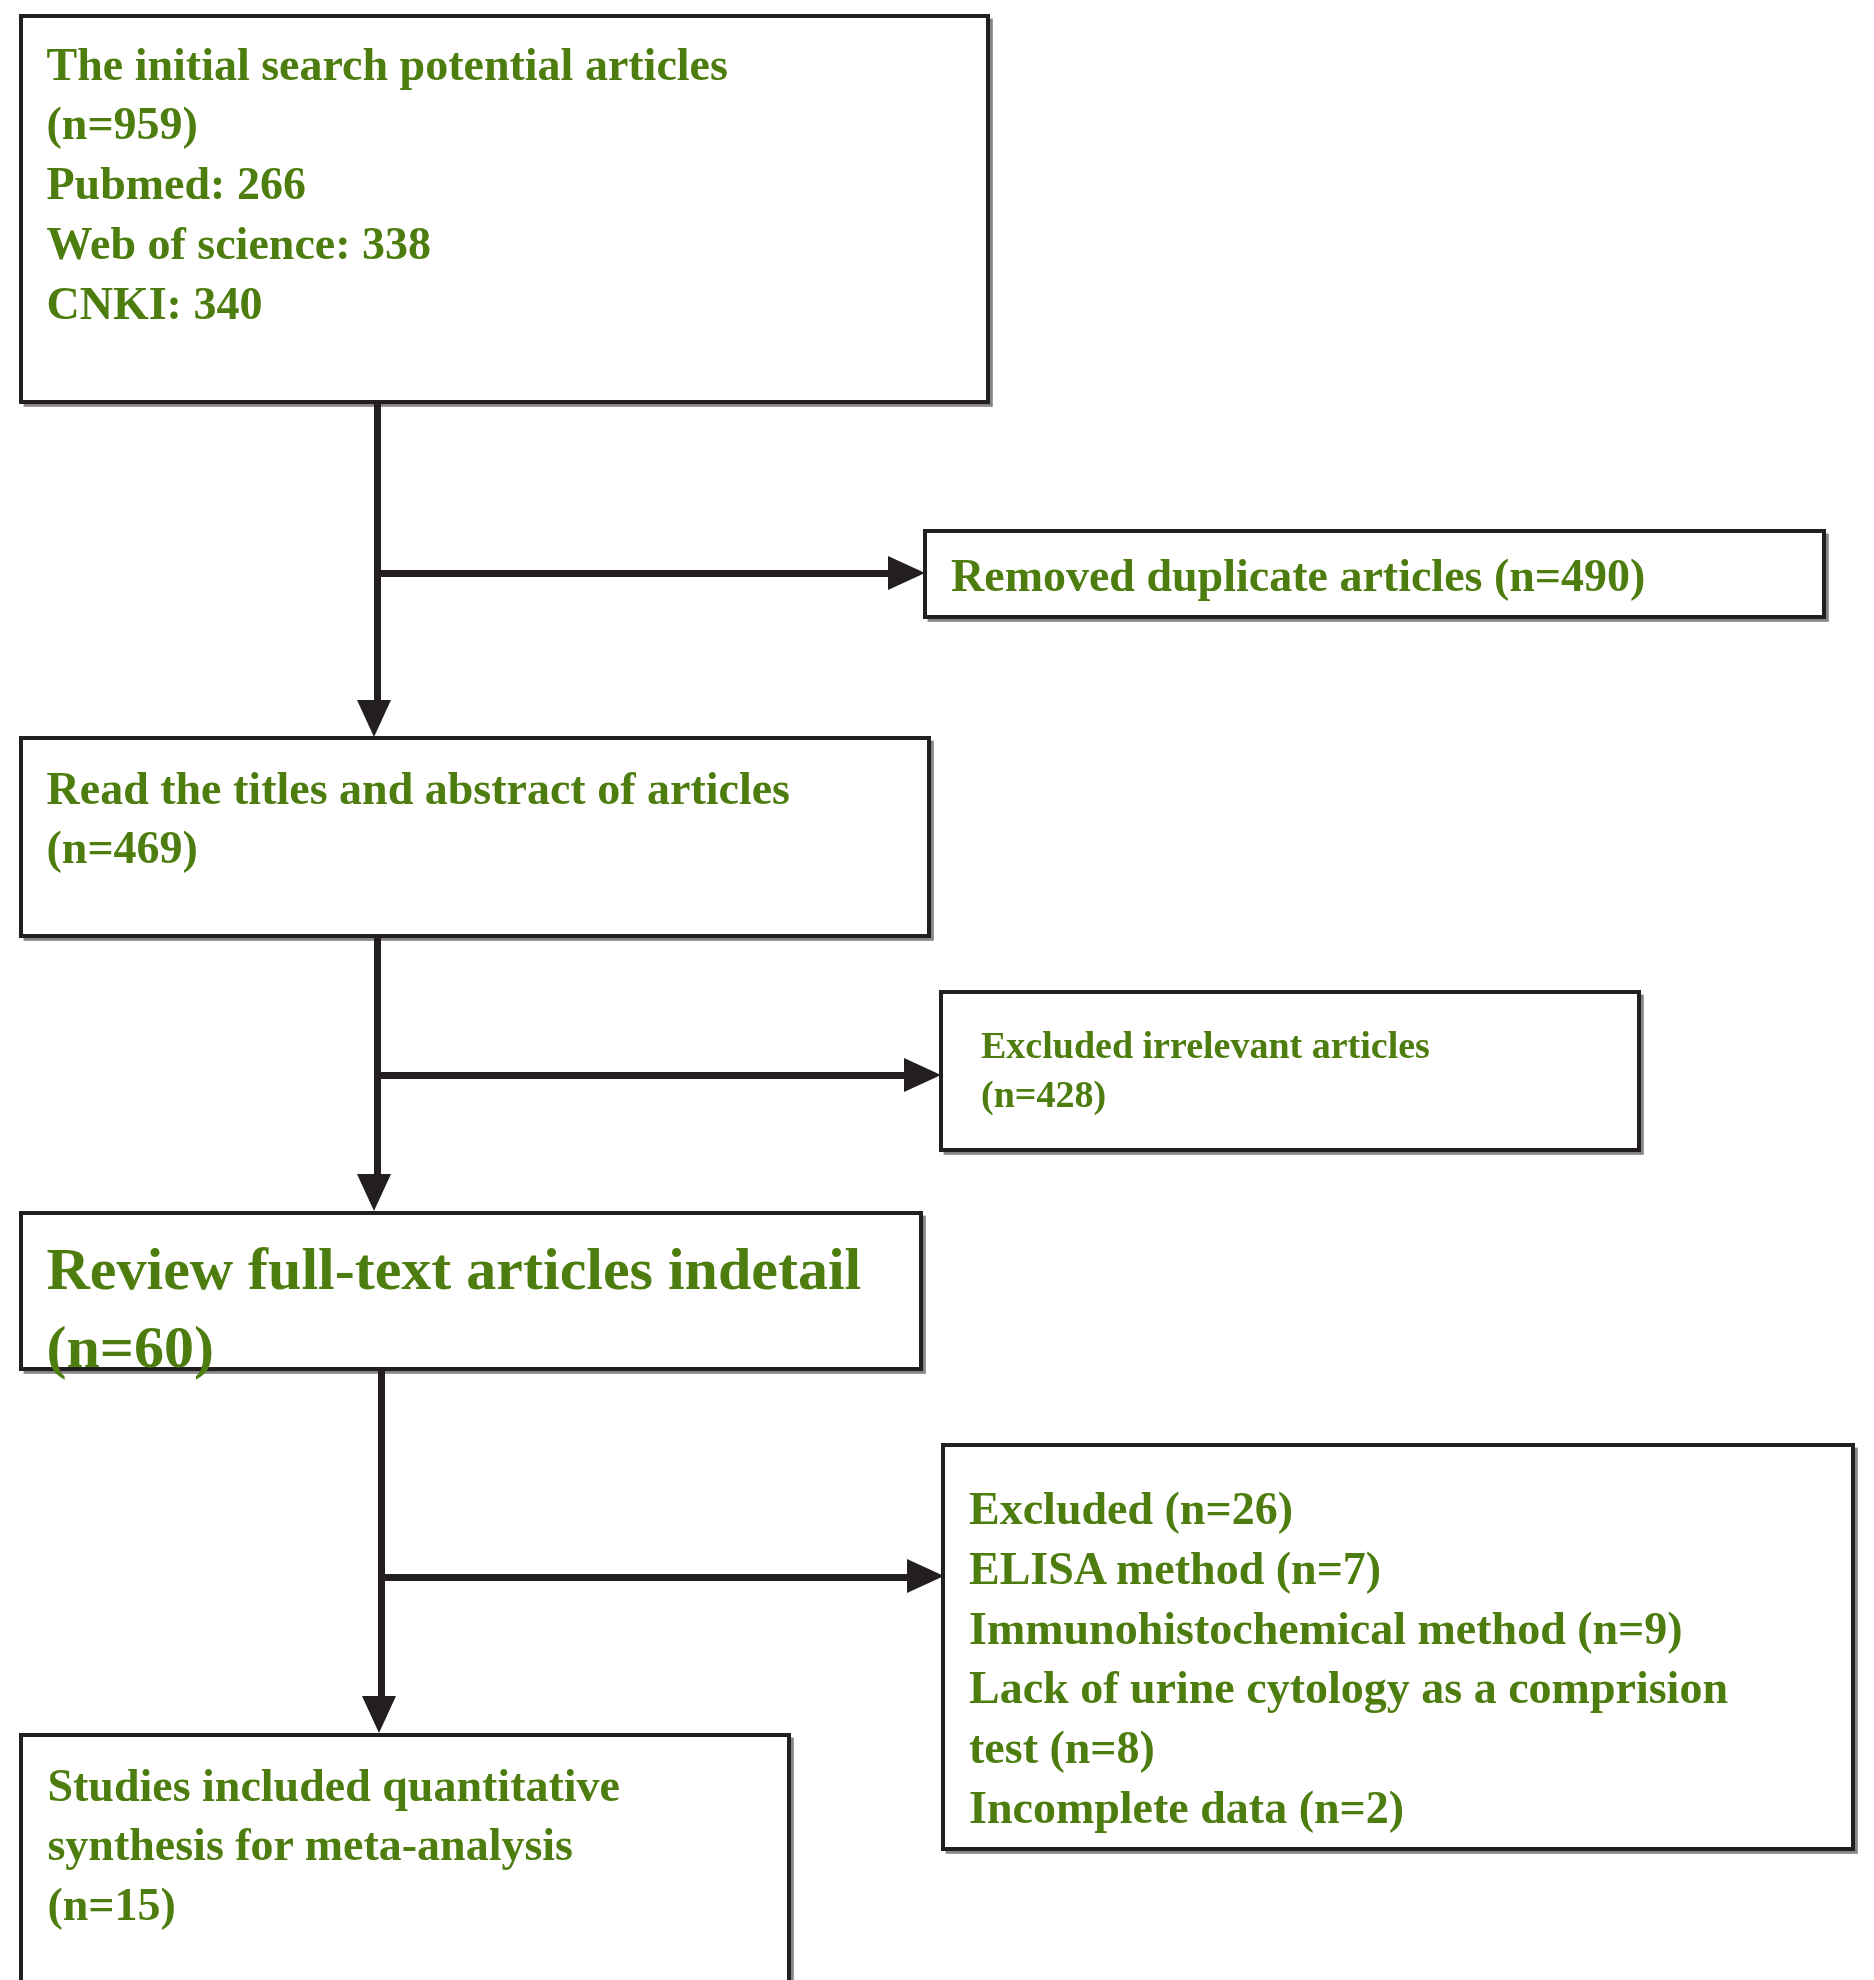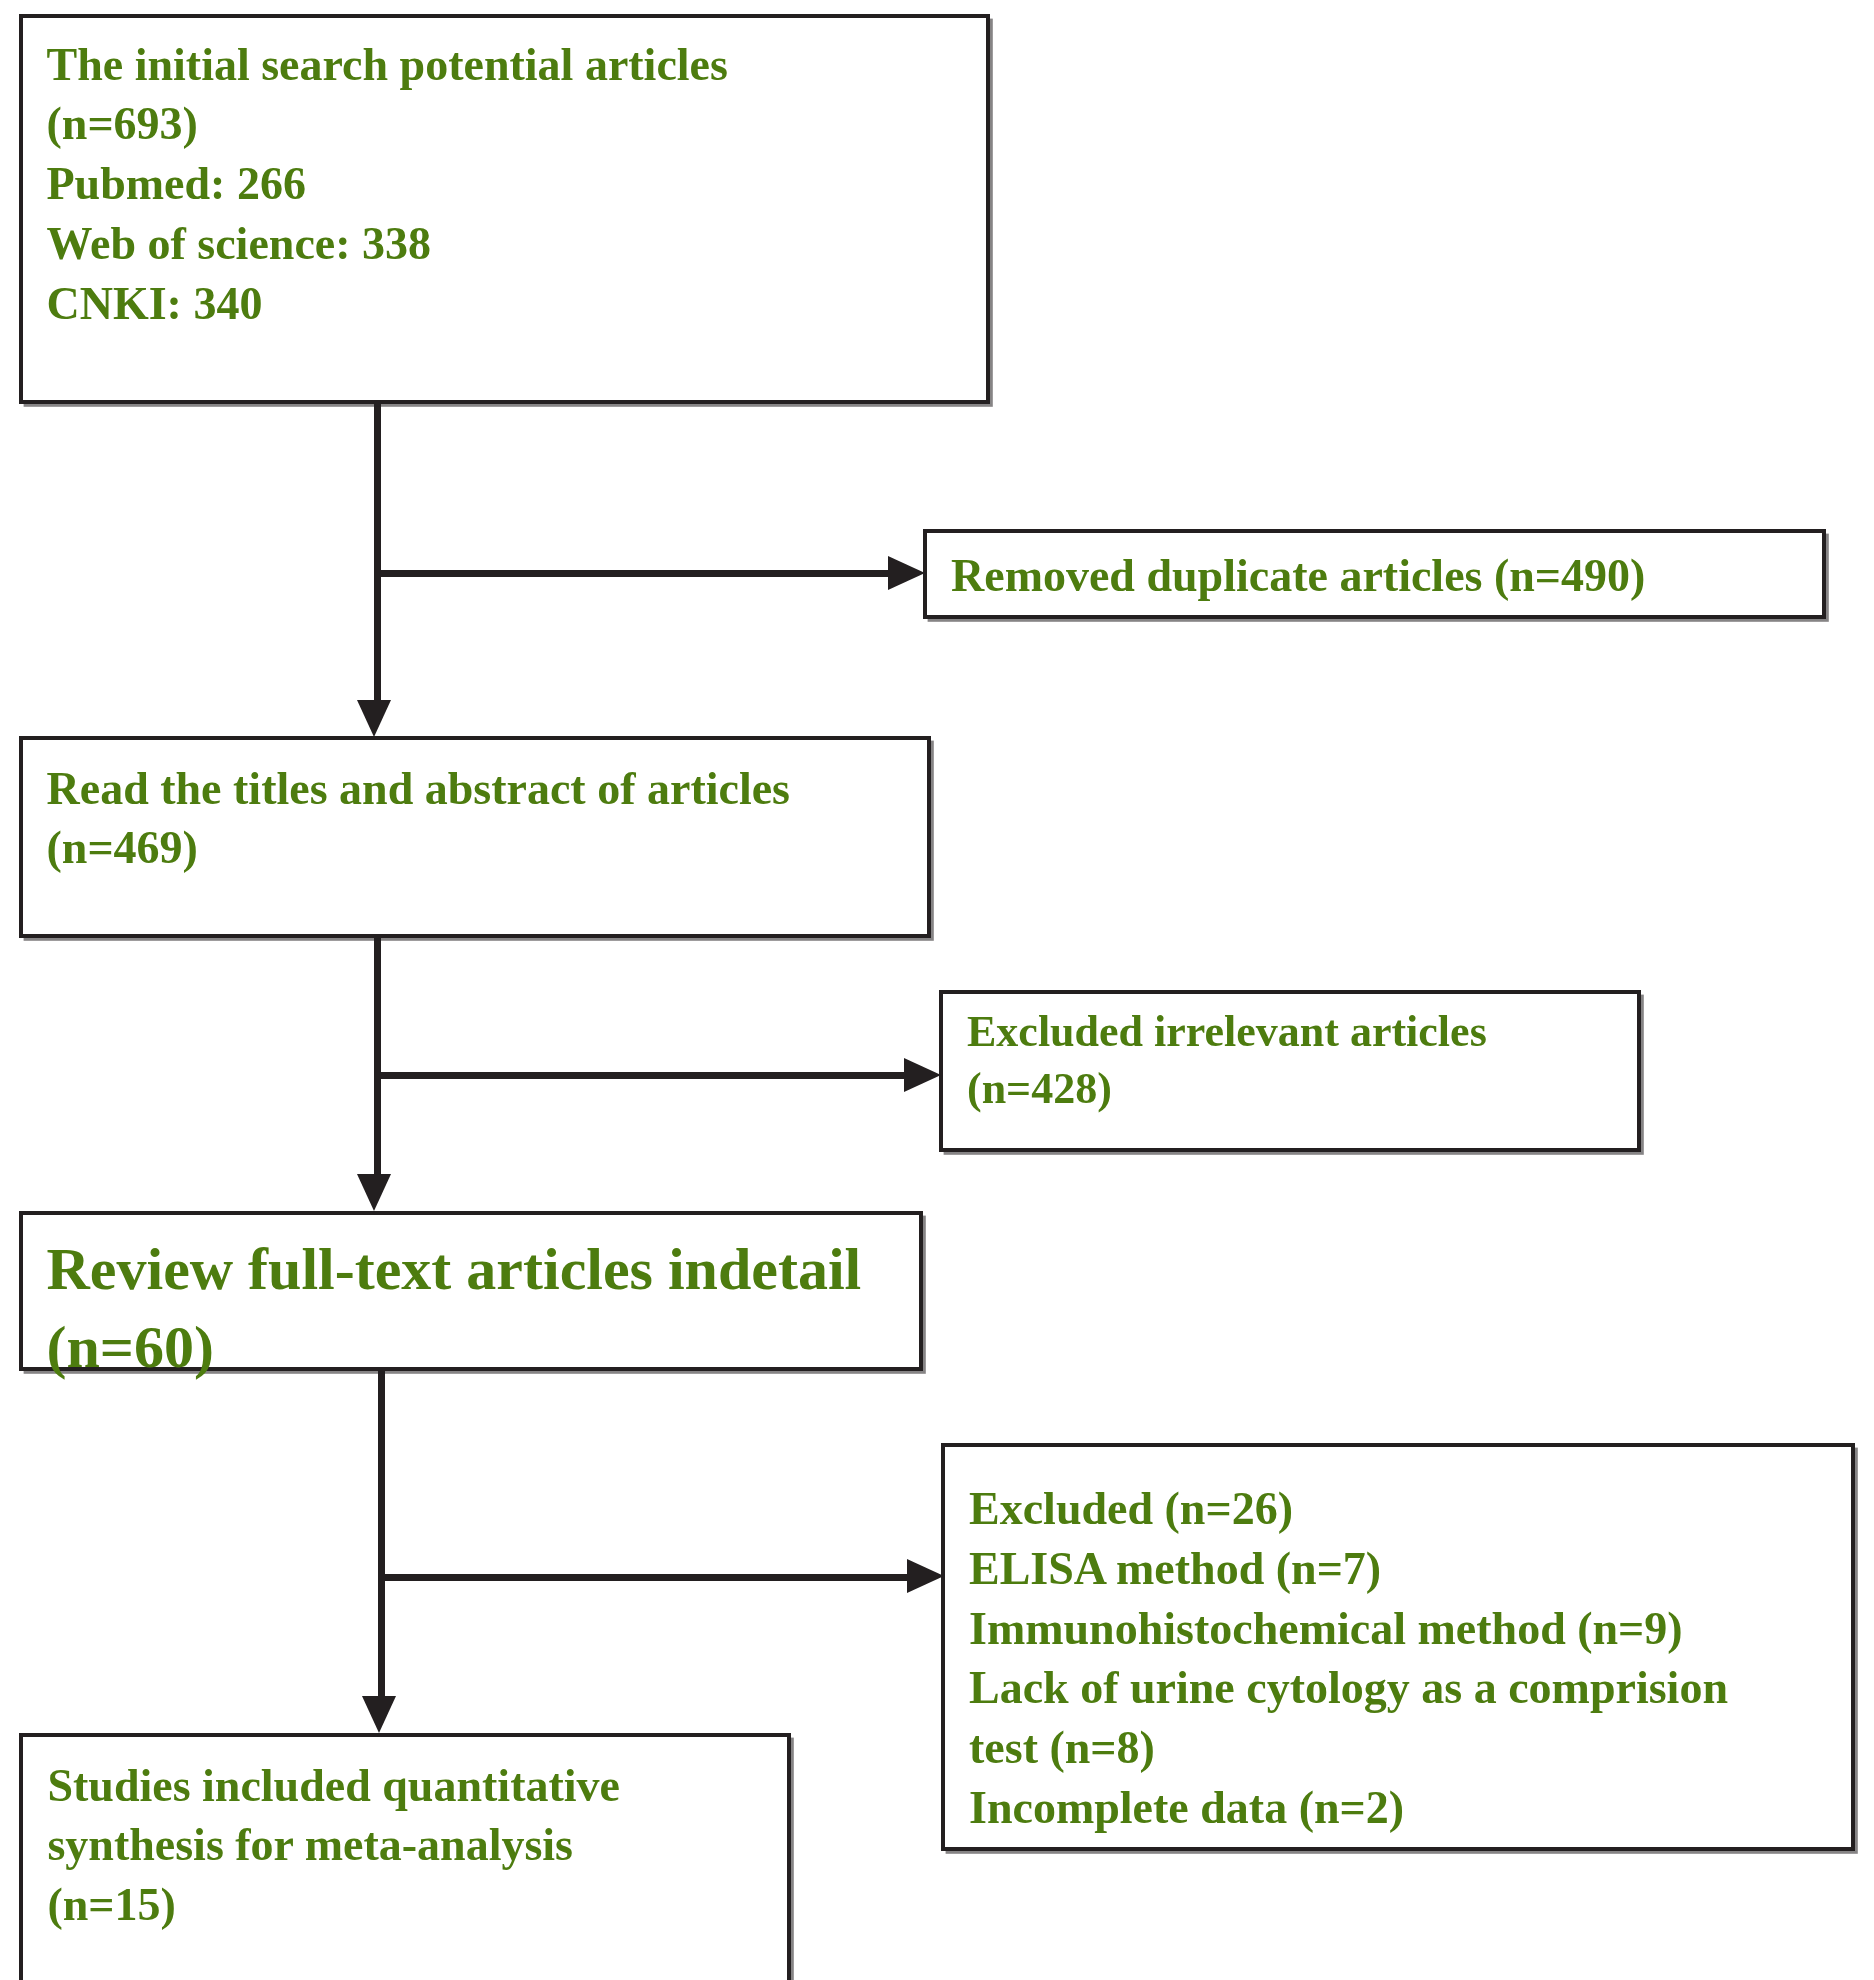--- a/index.html
+++ b/index.html
@@ -60,21 +60,21 @@
     z-index: 2;
   }
   
   #box-initial-search { left: 18.5px;   top: 14px;   width: 971px; height: 390px; }
   #box-initial-search .box-text { top: 16.6px; font-size: 46px; }
   #box-removed-duplicates { left: 923px; top: 529px; width: 903px; height: 90px; }
   #box-removed-duplicates .box-text { top: 13px; font-size: 46px; }
   #box-read-titles { left: 18.5px;   top: 736px;  width: 912px;  height: 202px; text-decoration: underline; }
   #box-read-titles .box-text { top: 18.5px; font-size: 46px; }
   #box-excluded-irrelevant { left: 939px; top: 990px; width: 702px; height: 162px; }
-  #box-excluded-irrelevant .box-text { top: 9px; font-size: 44px; }
+  #box-excluded-irrelevant .box-text { top: 27px; font-size: 38px; margin-left: 14px; }
   #box-review-fulltext { left: 18.5px;   top: 1211px; width: 904px;  height: 160px; }
   #box-review-fulltext .box-text { top: 14.8px; font-size: 60px; }
   #box-excluded-detail { left: 941px; top: 1443px; width: 914px; height: 408px; }
   #box-excluded-detail .box-text { top: 32px; font-size: 46px; }
   #box-studies-included { left: 19.4px;   top: 1733px; width: 772px; height: 295px; font-family: Liberation Serif, serif; }
   #box-studies-included .box-text { top: 18.5px; font-size: 46px; }
   .nline { display: block; }
 </style>
 </head>
 <body>
@@ -92,21 +92,21 @@
   <div class="arrow-down" style="left:357px; top:1174px;"></div>
 
   <div class="line-v" style="left:378px; top:1371px; height:328px;"></div>
   <div class="line-h" style="left:378px; top:1574px; width:532px;"></div>
   <div class="arrow-right" style="left:907px; top:1559px;"></div>
   <div class="arrow-down" style="left:362px; top:1696px;"></div>
 
   <div class="box" id="box-initial-search">
     <div class="box-text">
       <span class="nline justify">The initial search potential articles</span>
-      <span class="nline">(n=693)</span>
+      <span class="nline">(n=959)</span>
       <span class="nline">Pubmed: 266</span>
       <span class="nline">Web of science: 338</span>
       <span class="nline">CNKI: 340</span>
     </div>
   </div>
 
   <div class="box" id="box-removed-duplicates">
     <div class="box-text">
       <span class="nline">Removed duplicate articles (n=490)</span>
     </div>

